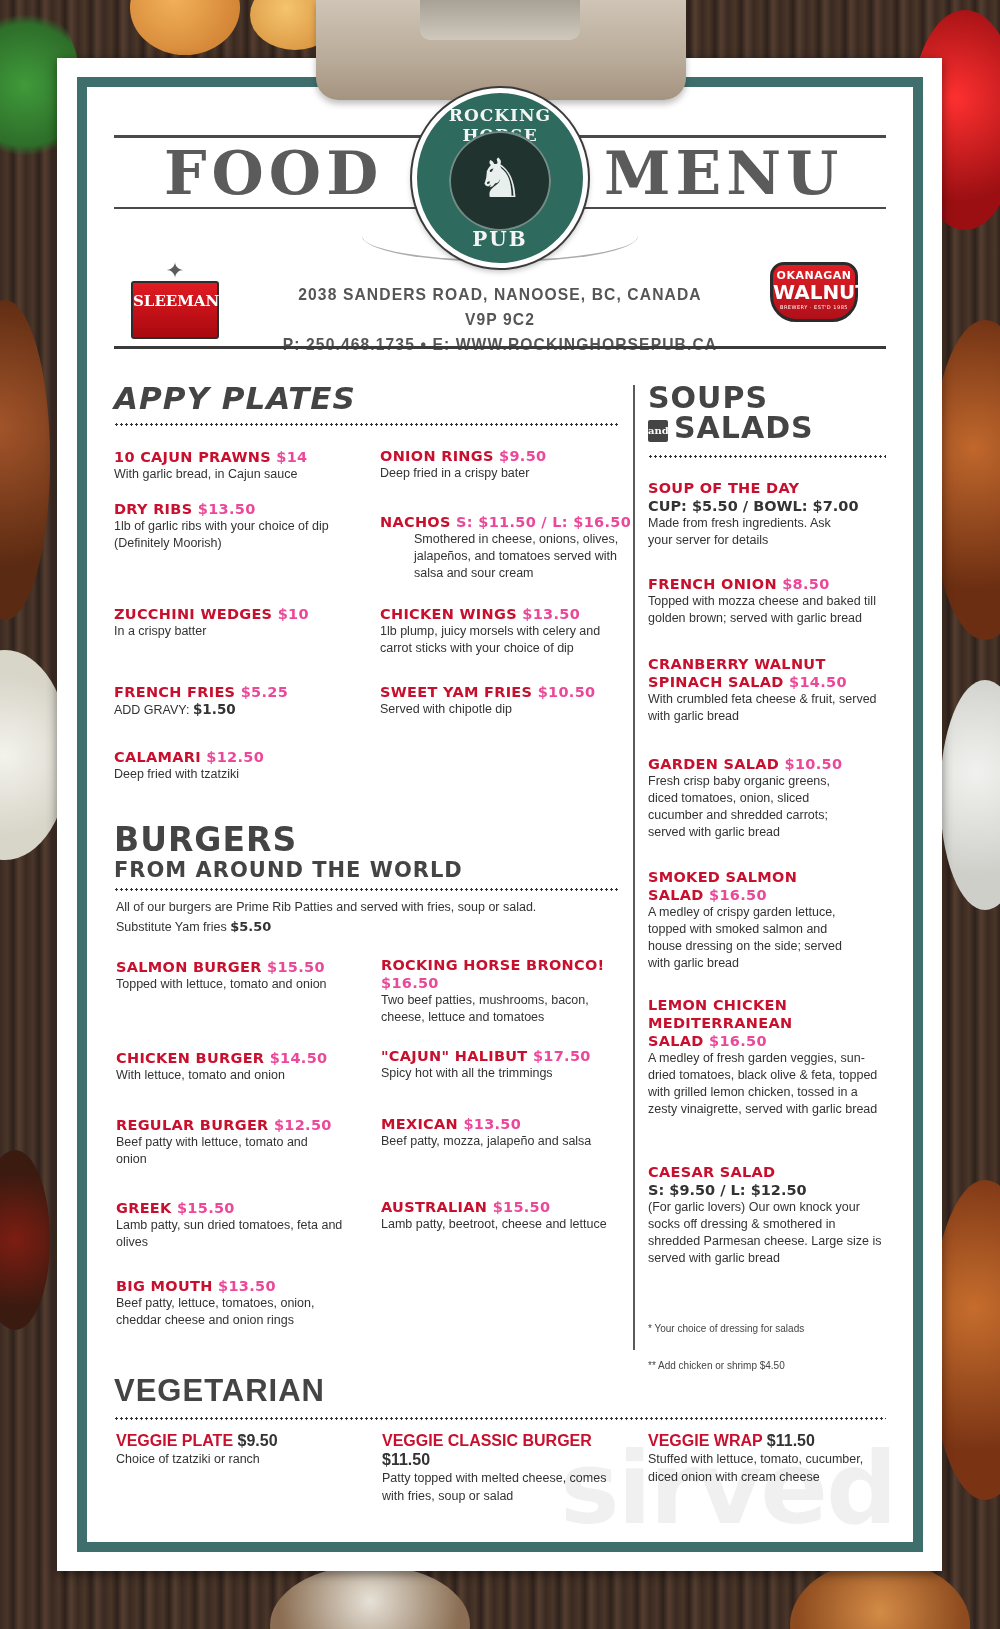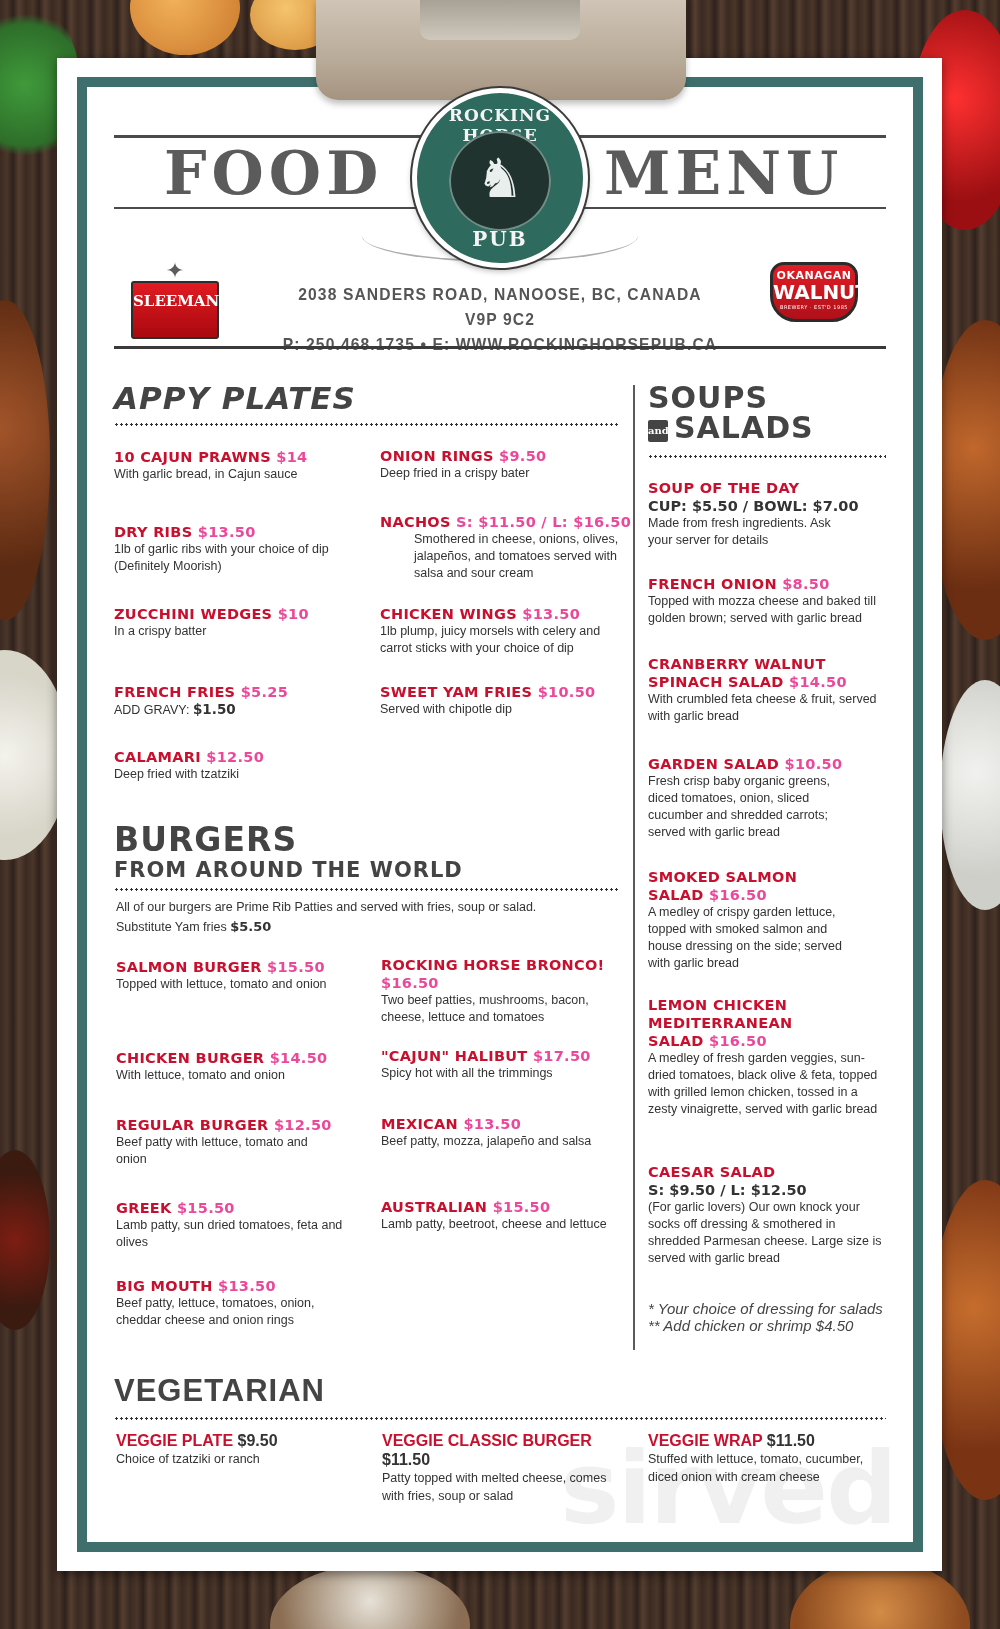--- a/index.html
+++ b/index.html
@@ -111,21 +111,21 @@
   }
   .divider { position: absolute; left: 633px; top: 385px; width: 2px; height: 965px; background: #5a5a5a; }
 
   .item { position: absolute; }
   .item-name { font-family: "DejaVu Sans", sans-serif; font-weight: bold; font-size: 14.5px; color: #c8102e; line-height: 18px; letter-spacing: 0.3px; }
   .price { color: #ec4899; }
   .item-desc { font-family: "Liberation Sans", sans-serif; font-size: 12.5px; color: #333; line-height: 17px; }
   .sub-price { font-family: "DejaVu Sans", sans-serif; font-weight: bold; font-size: 14.5px; color: #333; line-height: 18px; }
   .note-price { font-family: "DejaVu Sans", sans-serif; font-weight: bold; font-size: 13.5px; color: #333; }
   .intro { font-family: "Liberation Sans", sans-serif; font-size: 12.5px; color: #333; line-height: 19px; }
-  .footnote { font-family: "Liberation Sans", sans-serif; font-style: italic; font-size: 15px; color: #444; line-height: 17px; }
+  .footnote { font-family: "Liberation Sans", sans-serif; font-size: 10px; color: #444; line-height: 17px; margin-top: 20px; }
   .and-box { display: inline-block; width: 20px; height: 22px; background: #444; color: #fff; font-size: 10px; line-height: 22px; text-align: center; border-radius: 2px; vertical-align: 4px; margin-right: 6px; letter-spacing: 0; font-family: "DejaVu Serif", serif; }
 
   .veg-name { font-family: "Liberation Sans", sans-serif; font-weight: bold; font-size: 16px; color: #c8102e; line-height: 19px; }
   .veg-price { color: #333; }
   .veg-desc { font-family: "Liberation Sans", sans-serif; font-size: 12.5px; color: #333; line-height: 18px; transform-origin: left; }
 
   .watermark {
     position: absolute; left: 560px; top: 1430px; font-family: "DejaVu Sans", sans-serif;
     font-size: 100px; font-weight: bold; color: rgba(0,0,0,0.06); letter-spacing: -2px;
   }
@@ -183,21 +183,21 @@
 <div class="dots" style="left:114px; top:423px; width:506px;"></div>
 
 <div class="item" style="left:114px; top:448px; width:250px;">
   <div class="item-name"><span>10 CAJUN PRAWNS</span> <span class="price">$14</span></div>
   <div class="item-desc">With garlic bread, in Cajun sauce</div>
 </div>
 <div class="item" style="left:380px; top:447px; width:250px;">
   <div class="item-name"><span>ONION RINGS</span> <span class="price">$9.50</span></div>
   <div class="item-desc">Deep fried in a crispy bater</div>
 </div>
-<div class="item" style="left:114px; top:523px; width:240px;">
+<div class="item" style="left:114px; top:500px; width:240px;">
   <div class="item-name"><span>DRY RIBS</span> <span class="price">$13.50</span></div>
   <div class="item-desc">1lb of garlic ribs with your choice of dip (Definitely Moorish)</div>
 </div>
 <div class="item" style="left:380px; top:513px; width:250px;">
   <div class="item-name" style="white-space:nowrap;"><span>NACHOS</span> <span class="price">S: $11.50 / L: $16.50</span></div>
   <div class="item-desc" style="width:215px;margin-left:34px;">Smothered in cheese, onions, olives, jalapeños, and tomatoes served with salsa and sour cream</div>
 </div>
 <div class="item" style="left:114px; top:605px; width:250px;">
   <div class="item-name"><span>ZUCCHINI WEDGES</span> <span class="price">$10</span></div>
   <div class="item-desc">In a crispy batter</div>

